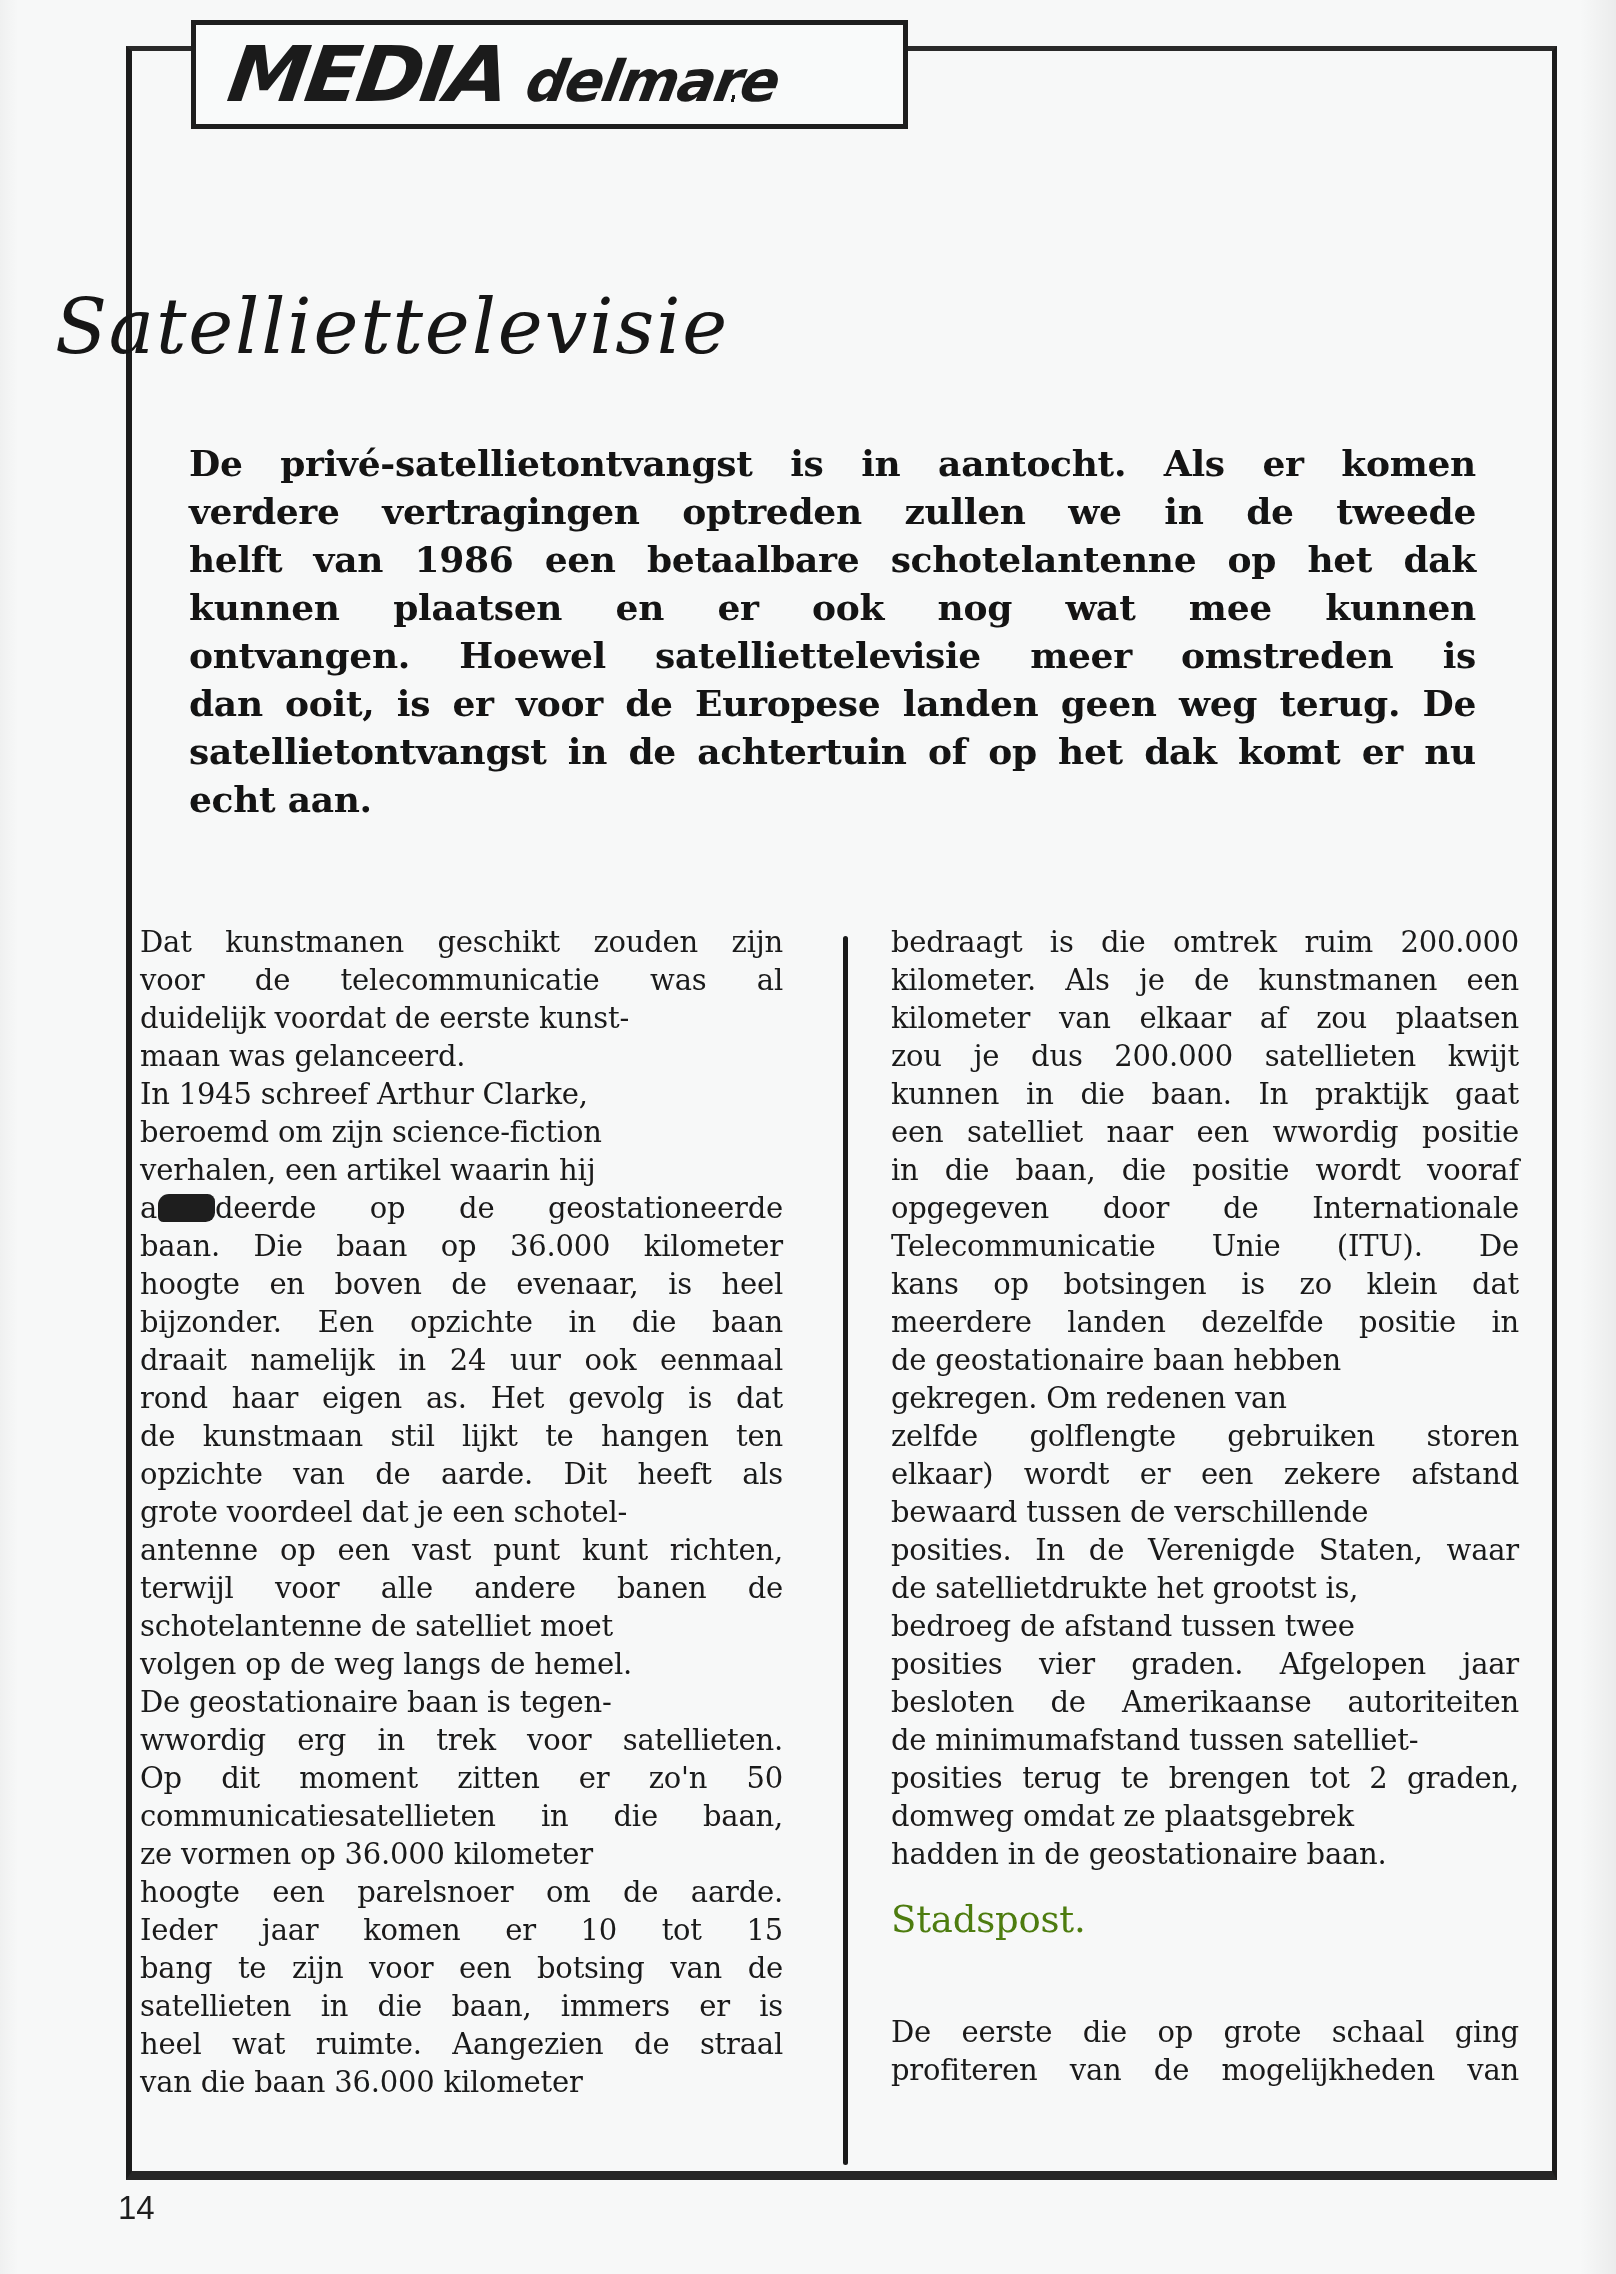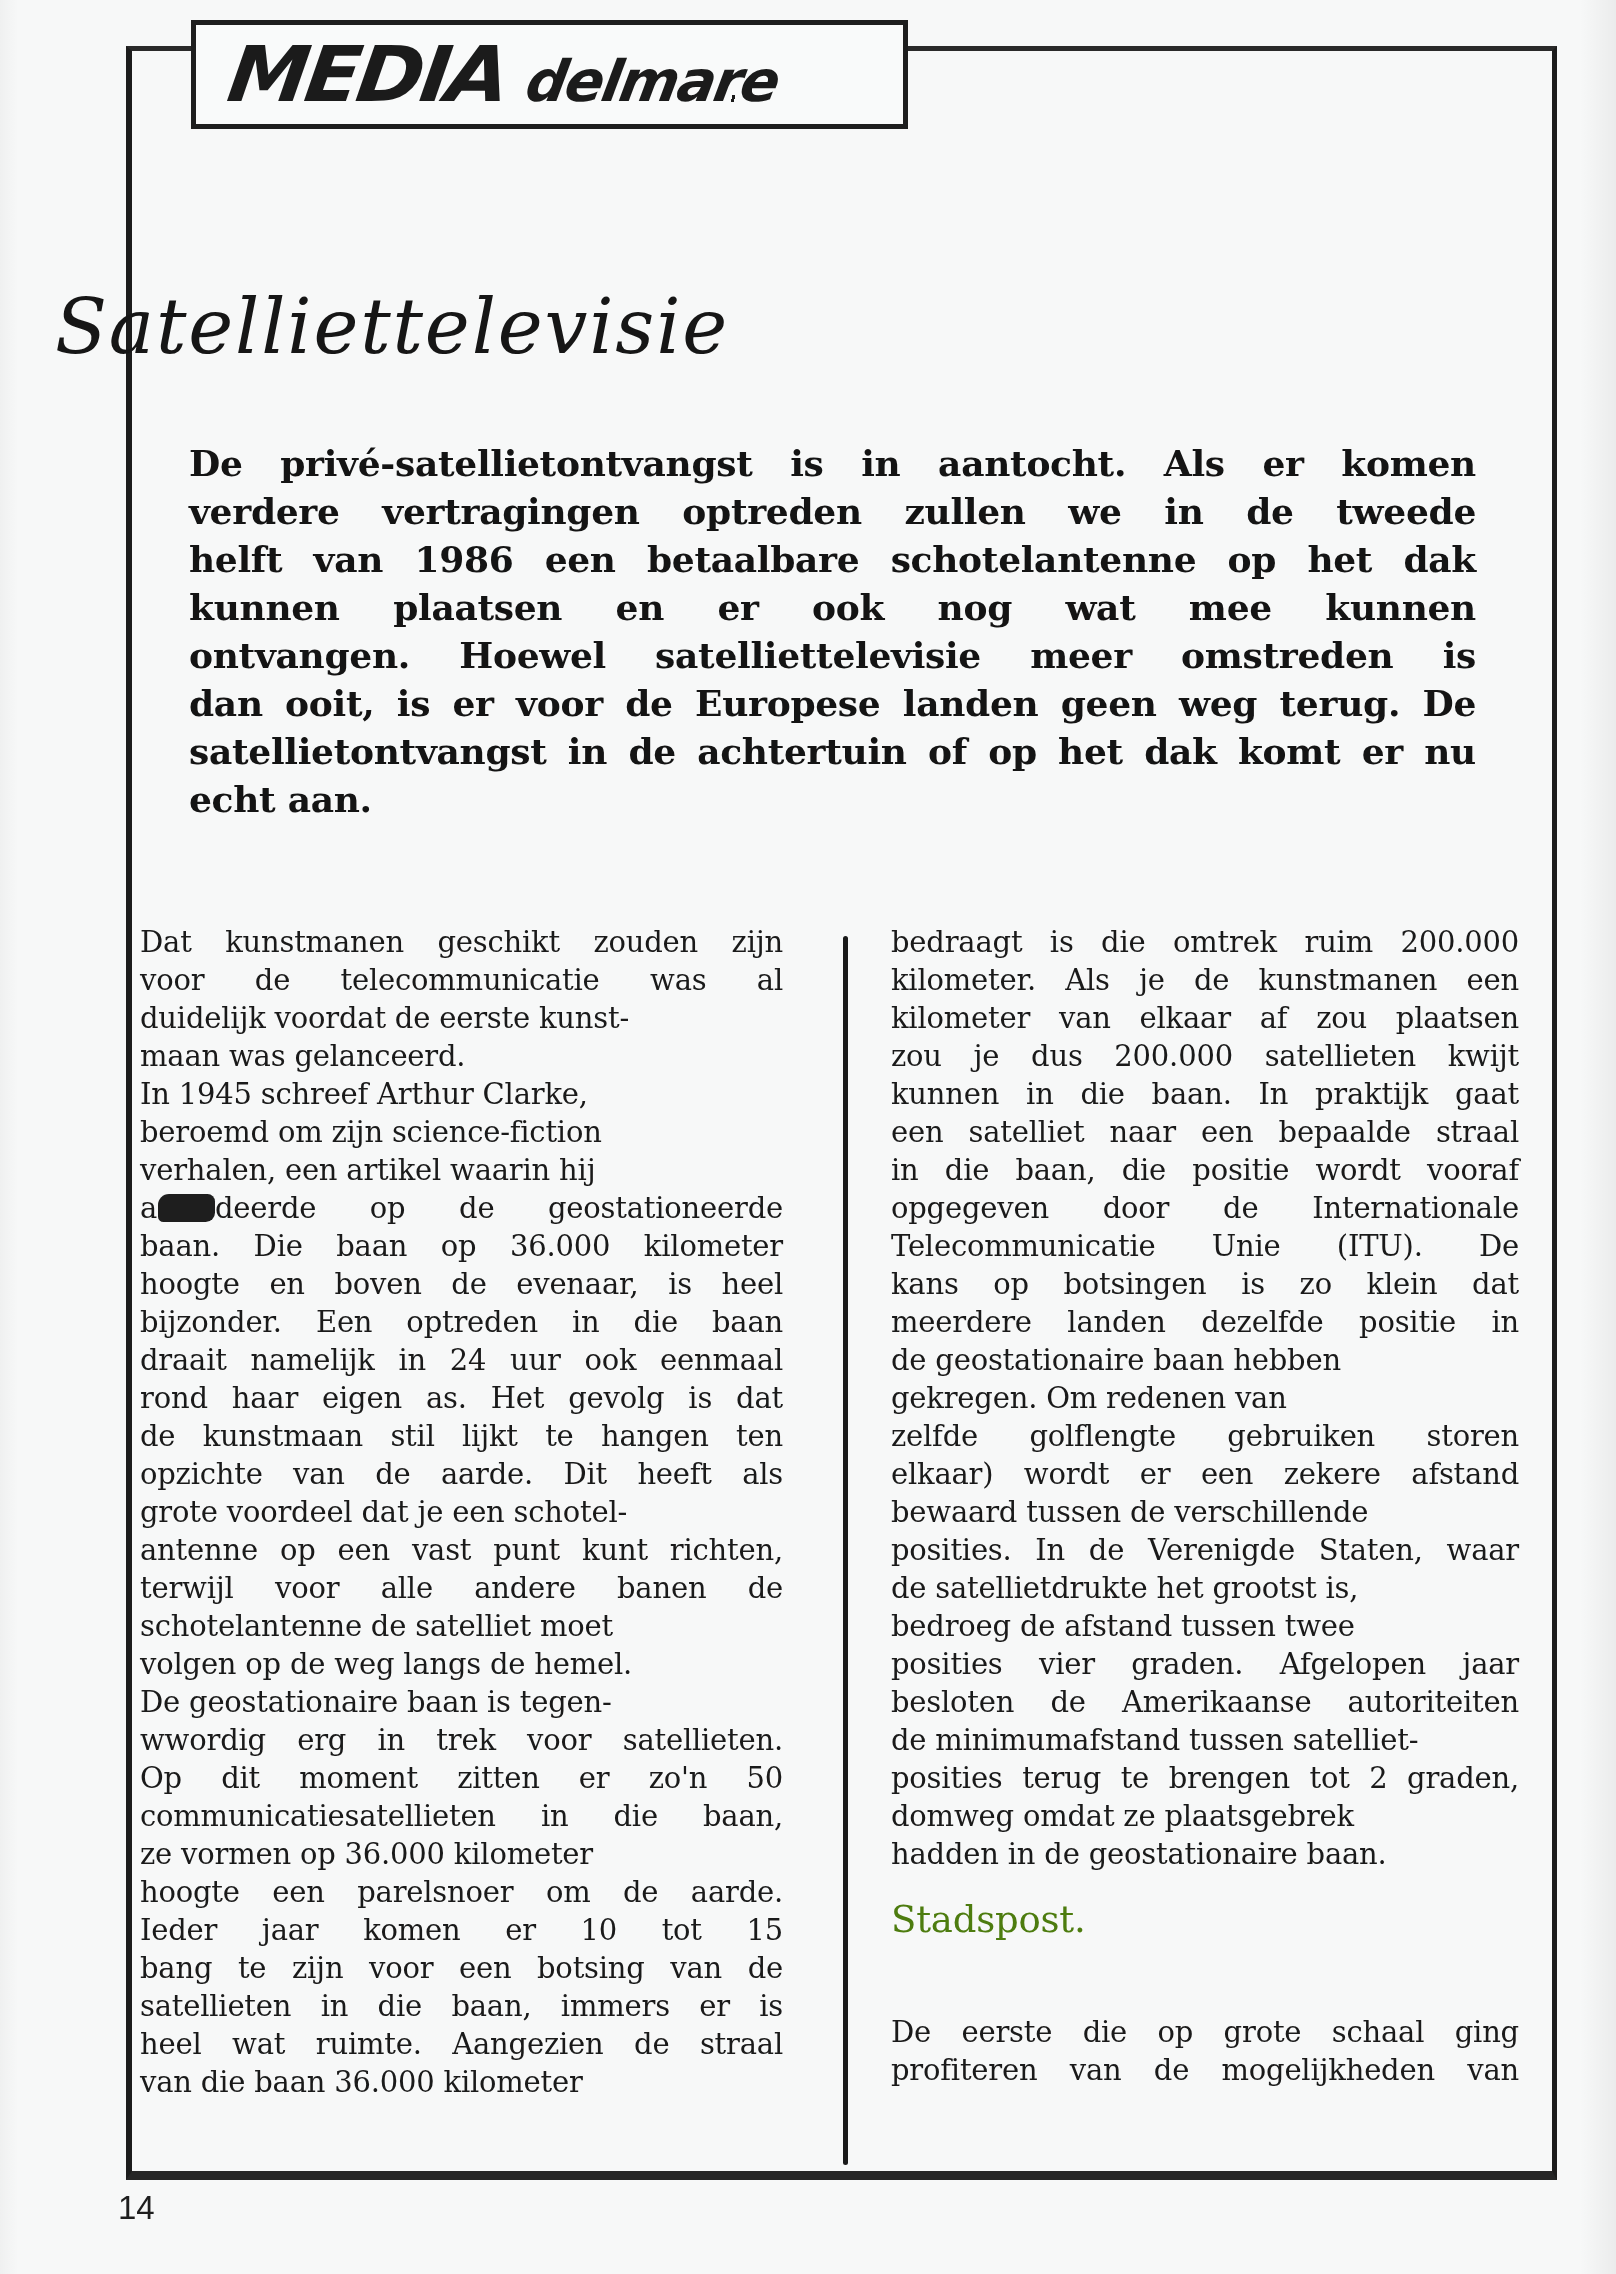--- a/index.html
+++ b/index.html
@@ -168,21 +168,21 @@
   <span class="line">Dat kunstmanen geschikt zouden zijn</span>
   <span class="line">voor de telecommunicatie was al</span>
   <span class="line ragged">duidelijk voordat de eerste kunst-</span>
   <span class="line ragged">maan was gelanceerd.</span>
   <span class="line ragged">In 1945 schreef Arthur Clarke,</span>
   <span class="line ragged">beroemd om zijn science-fiction</span>
   <span class="line ragged">verhalen, een artikel waarin hij</span>
   <span class="line"><span>a</span><span class="redact"></span><span>deerde op de geostationeerde</span></span>
   <span class="line">baan. Die baan op 36.000 kilometer</span>
   <span class="line">hoogte en boven de evenaar, is heel</span>
-  <span class="line">bijzonder. Een optreden in die baan</span>
+  <span class="line">bijzonder. Een opzichte in die baan</span>
   <span class="line">draait namelijk in 24 uur ook eenmaal</span>
   <span class="line">rond haar eigen as. Het gevolg is dat</span>
   <span class="line">de kunstmaan stil lijkt te hangen ten</span>
   <span class="line">opzichte van de aarde. Dit heeft als</span>
   <span class="line ragged">grote voordeel dat je een schotel-</span>
   <span class="line">antenne op een vast punt kunt richten,</span>
   <span class="line">terwijl voor alle andere banen de</span>
   <span class="line ragged">schotelantenne de satelliet moet</span>
   <span class="line ragged">volgen op de weg langs de hemel.</span>
   <span class="line ragged">De geostationaire baan is tegen-</span>
@@ -199,21 +199,21 @@
 </div>
 
 <div class="divider"></div>
 
 <div class="col col-right">
   <span class="line">bedraagt is die omtrek ruim 200.000</span>
   <span class="line">kilometer. Als je de kunstmanen een</span>
   <span class="line">kilometer van elkaar af zou plaatsen</span>
   <span class="line">zou je dus 200.000 satellieten kwijt</span>
   <span class="line">kunnen in die baan. In praktijk gaat</span>
-  <span class="line">een satelliet naar een bepaalde straal</span>
+  <span class="line">een satelliet naar een wwordig positie</span>
   <span class="line">in die baan, die positie wordt vooraf</span>
   <span class="line">opgegeven door de Internationale</span>
   <span class="line">Telecommunicatie Unie (ITU). De</span>
   <span class="line">kans op botsingen is zo klein dat</span>
   <span class="line">meerdere landen dezelfde positie in</span>
   <span class="line ragged">de geostationaire baan hebben</span>
   <span class="line ragged">gekregen. Om redenen van</span>
   <span class="line">zelfde golflengte gebruiken storen</span>
   <span class="line">elkaar) wordt er een zekere afstand</span>
   <span class="line ragged">bewaard tussen de verschillende</span>

